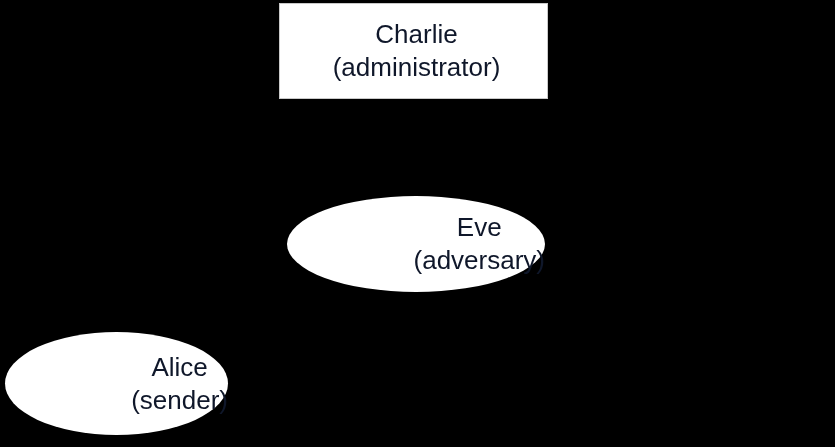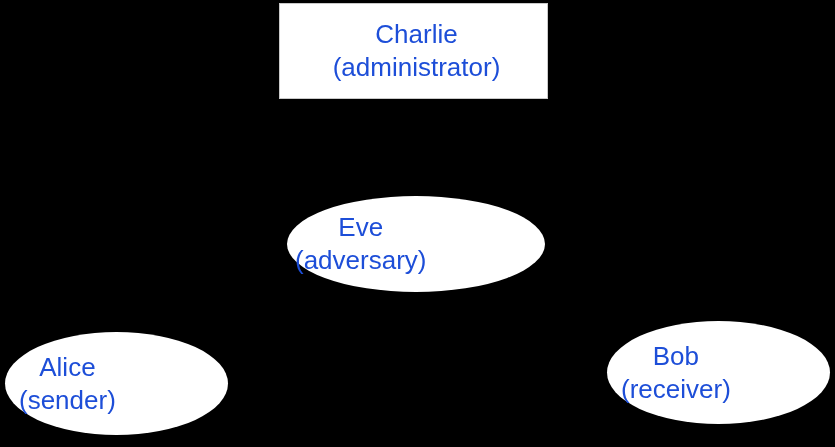--- a/index.html
+++ b/index.html
@@ -9,21 +9,21 @@
   }
   #canvas {
     position: relative;
     width: 835px;
     height: 447px;
     background: #000000;
     overflow: hidden;
     font-family: "Liberation Sans", sans-serif;
   }
   .node-text {
-    color: #1d4ed8;
+    color: #0f172a;
     font-size: 26px;
     line-height: 33px;
     text-align: center;
     white-space: pre-line;
     font-weight: 400;
     letter-spacing: 0px;
   }
   
   #charlie-node {
     position: absolute;
@@ -40,21 +40,21 @@
   }
   #charlie-node .node-text { padding-left: 6px; }
 
   
   .ellipse-node {
     position: absolute;
     background: #ffffff;
     border-radius: 50%;
     display: flex;
     align-items: center;
-    justify-content: flex-start;
+    justify-content: flex-end;
   }
   #eve-node {
     left: 287px;
     top: 196px;
     width: 258px;
     height: 96px;
   }
   #eve-node .node-text { padding-left: 8px; }
 
   #alice-node {
@@ -86,18 +86,14 @@
   <div id="eve-node" class="ellipse-node">
     <div class="node-text">Eve
 (adversary)</div>
   </div>
 
   <div id="alice-node" class="ellipse-node">
     <div class="node-text">Alice
 (sender)</div>
   </div>
 
-  <div id="bob-node" class="ellipse-node">
-    <div class="node-text">Bob
-(receiver)</div>
-  </div>
 
 </div>
 
 </body></html>

